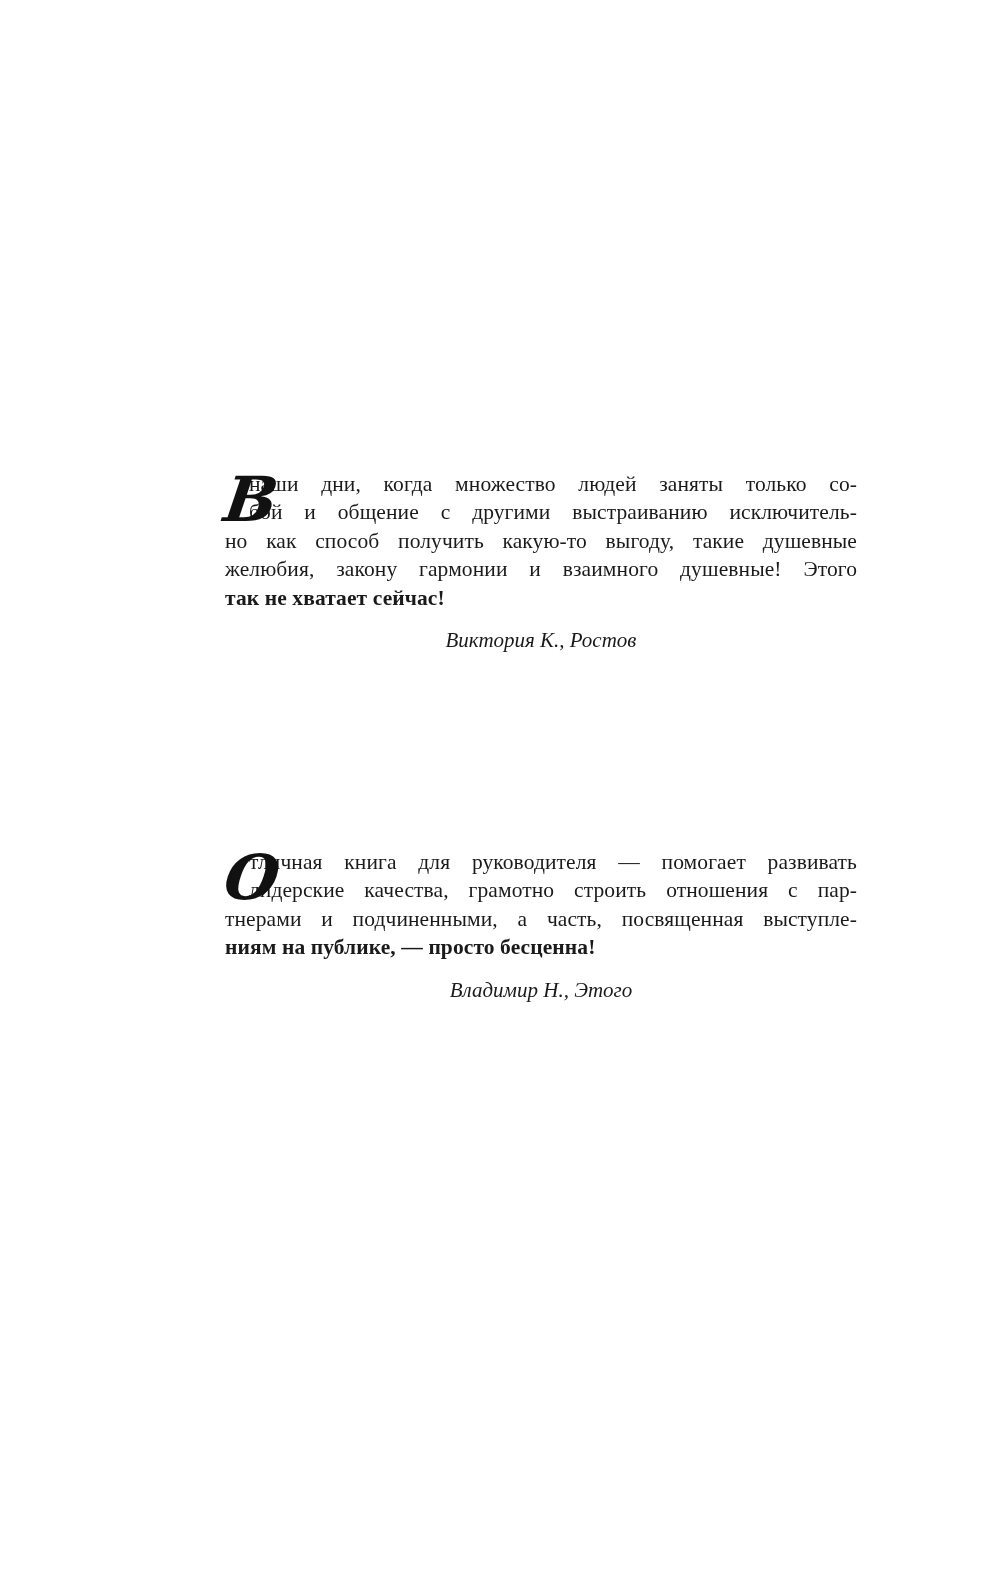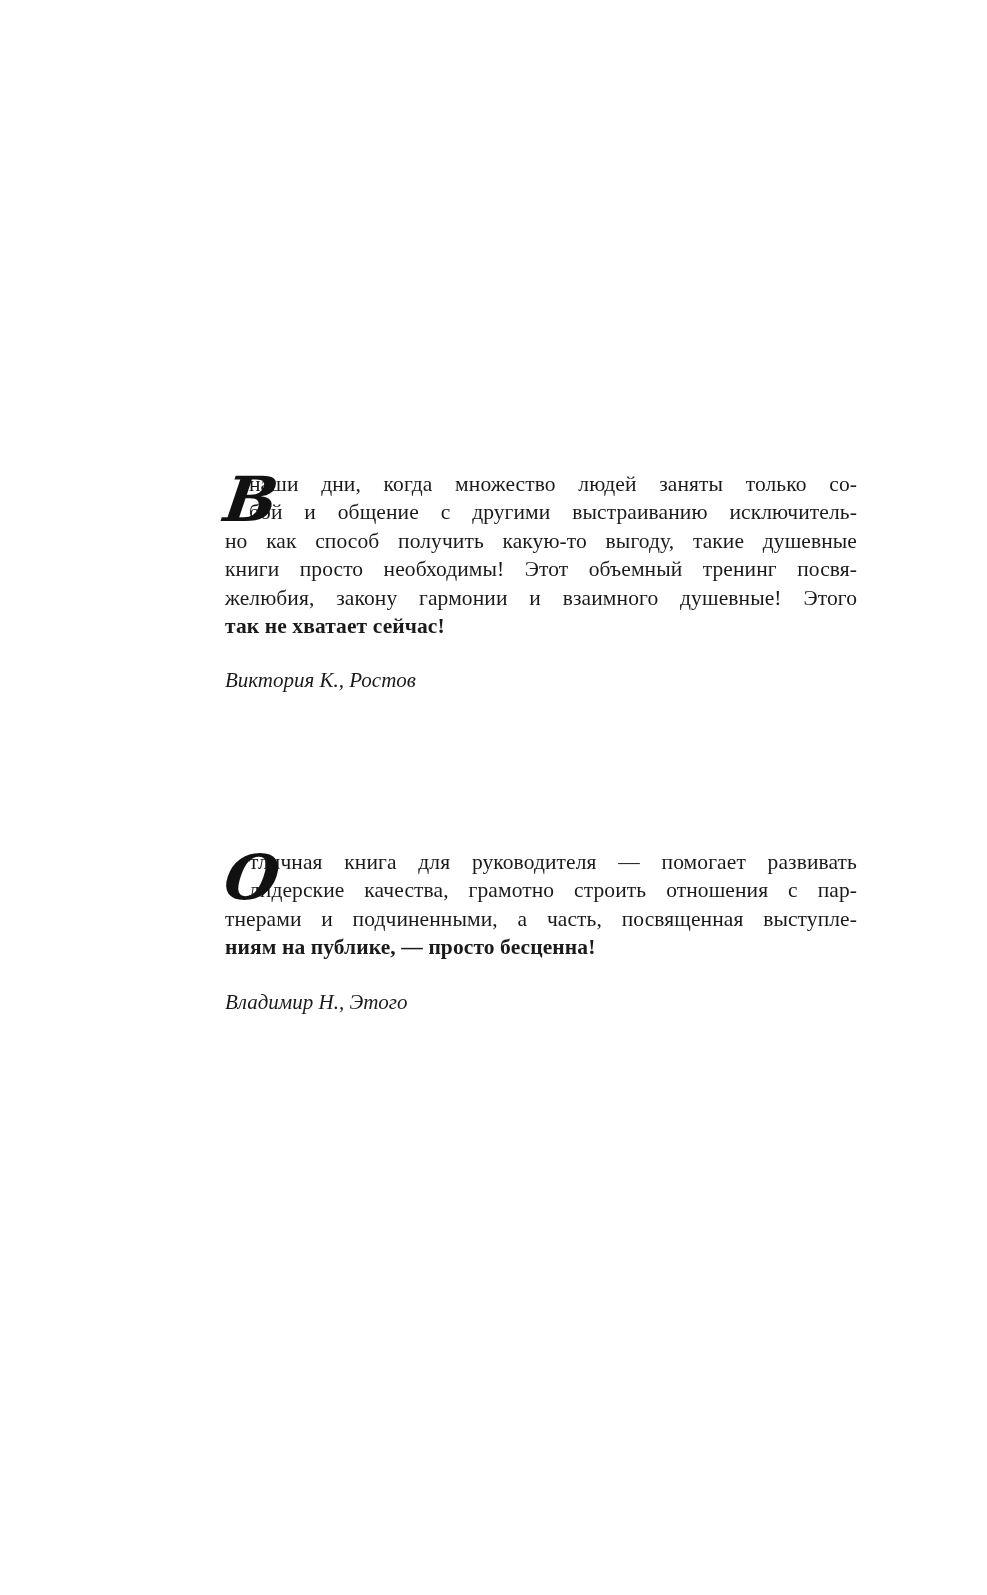--- a/index.html
+++ b/index.html
@@ -46,35 +46,34 @@
       font-style: italic;
       font-weight: bold;
       font-size: 62px;
       line-height: 56px;
       color: #111;
       transform: skewX(-8deg);
     }
     .attribution {
       font-style: italic;
       font-size: 21px;
-      text-align: left;
-      margin-top: 26px;
+      text-align: center;
+      margin-top: 14px;
       height: 28px;
       line-height: 28px;
     }
   </style>
 </head>
 <body>
 
 <div class="review review-1">
   <span class="dropcap">В</span>
   <div class="line indented">наши дни, когда множество людей заняты только со-</div>
   <div class="line indented">бой и общение с другими выстраиванию исключитель-</div>
   <div class="line">но как способ получить какую-то выгоду, такие душевные</div>
-  <div class="line">книги просто необходимы! Этот объемный тренинг посвя-</div>
   <div class="line">желюбия, закону гармонии и взаимного душевные! Этого</div>
   <div class="line last">так не хватает сейчас!</div>
   <div class="attribution">Виктория К., Ростов</div>
 </div>
 
 <div class="review review-2">
   <span class="dropcap">О</span>
   <div class="line indented">тличная книга для руководителя — помогает развивать</div>
   <div class="line indented">лидерские качества, грамотно строить отношения с пар-</div>
   <div class="line">тнерами и подчиненными, а часть, посвященная выступле-</div>

